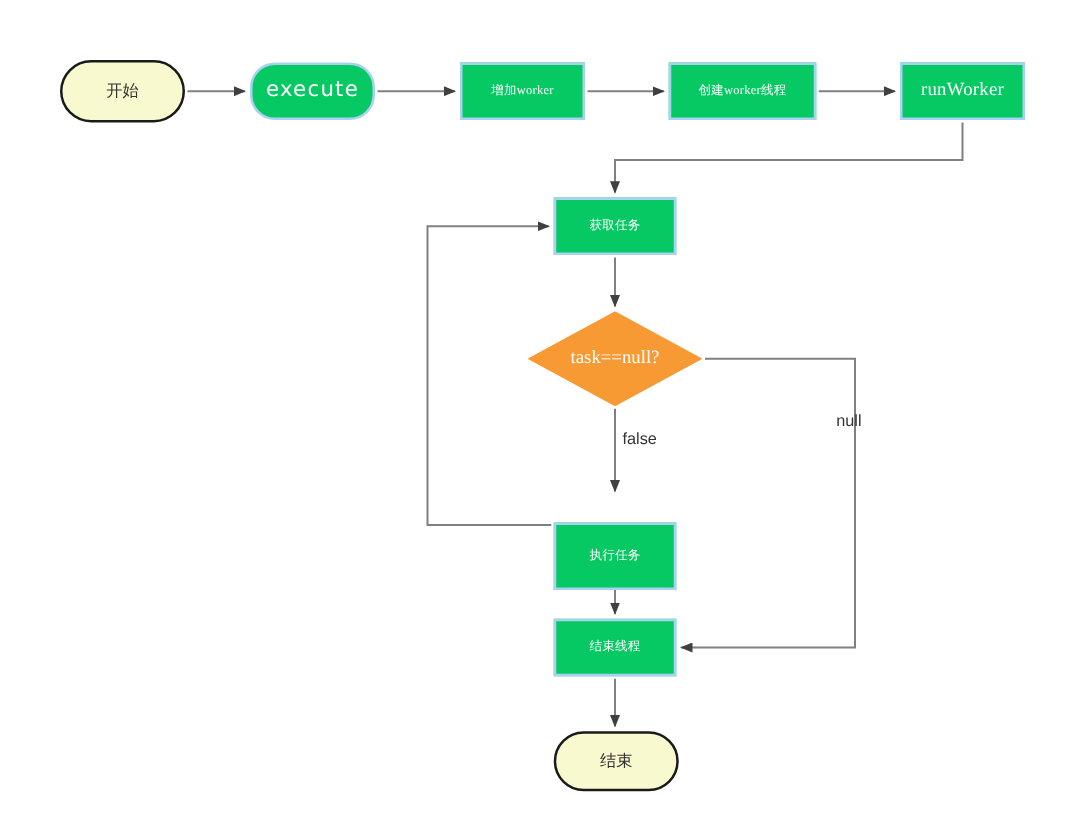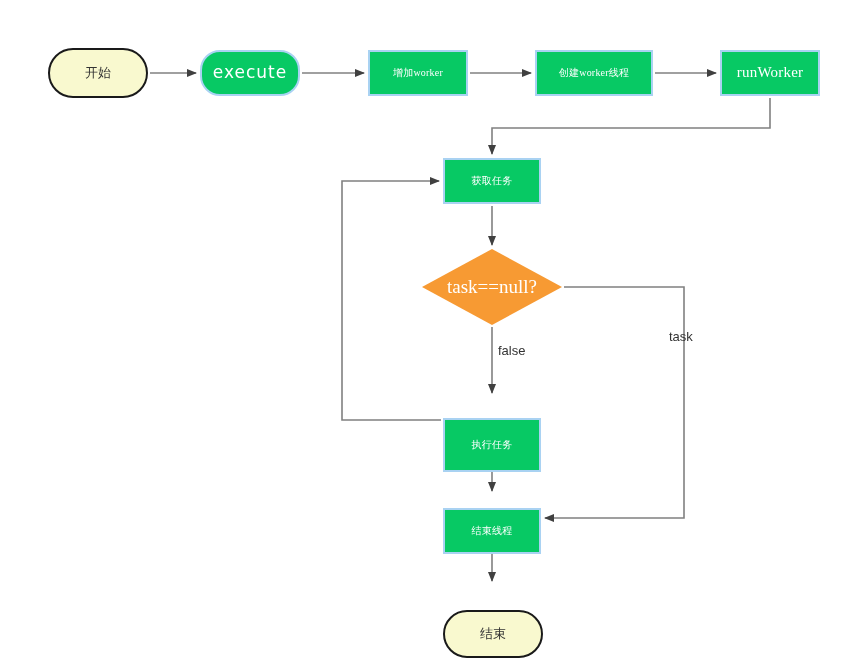--- a/index.html
+++ b/index.html
@@ -53,21 +53,21 @@
   }
   .node.terminal {
     background: #f9f9cf;
     border: 2px solid #1a1a1a;
     border-radius: 26px;
     color: #333333;
     font-size: 13px;
   }
   .node.decision {
     color: #ffffff;
-    font-size: 19px;
+    font-size: 15px;
     background: transparent;
     border: none;
   }
   .decision-shape {
     position: absolute;
     left: 0;
     top: 0;
     width: 100%;
     height: 100%;
   }
@@ -138,24 +138,24 @@
     <svg class="decision-shape" viewBox="0 0 140 76" preserveAspectRatio="none" xmlns="http://www.w3.org/2000/svg">
       <polygon points="70,0 140,38 70,76 0,38" fill="#f79a33"></polygon>
     </svg>
     <span class="decision-label">task==null?</span>
   </div>
 
   <div class="node process" style="left:443px; top:397px; width:98px; height:54px;margin-top:21px;">
     <span>执行任务</span>
   </div>
 
-  <div class="node process" style="left:443px; top:495px; width:98px; height:46px;margin-top:13px;">
+  <div class="node process" style="left:443px; top:495px; width:98px; height:46px;">
     <span>结束线程</span>
   </div>
 
-  <div class="node terminal" style="left:443px; top:610px; width:100px; height:48px;">
+  <div class="node terminal" style="left:443px; top:585px; width:100px; height:48px;">
     <span>结束</span>
   </div>
 
   <div class="edge-label" style="left:474px; top:343px;margin-left:24px;">false</div>
-  <div class="edge-label" style="left:669px; top:329px;">task</div>
+  <div class="edge-label" style="left:669px; top:329px;">null</div>
 
 </div>
 
 </body></html>

